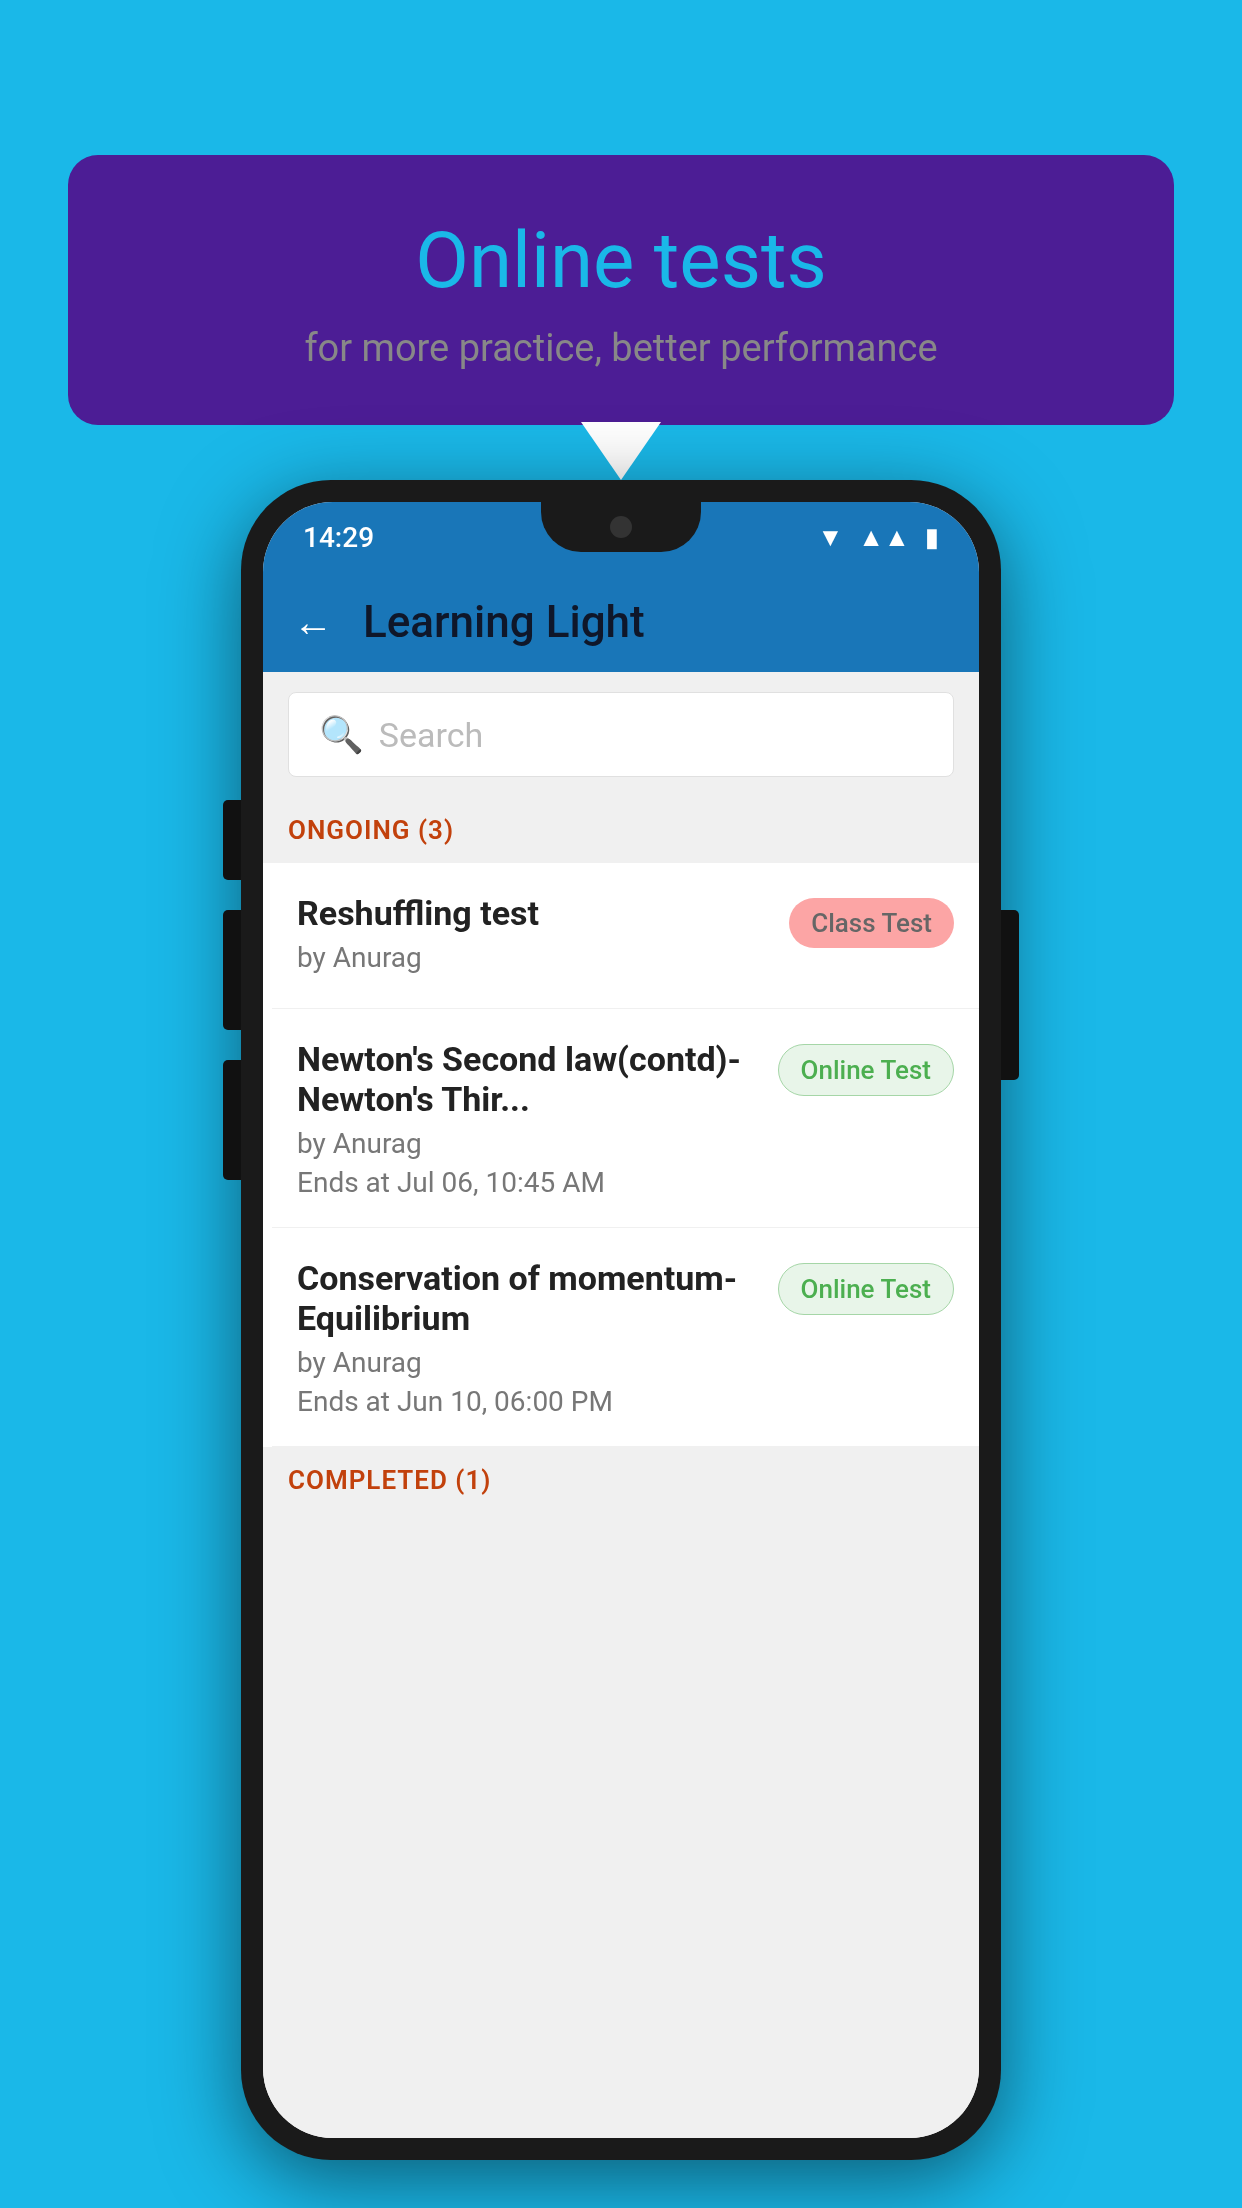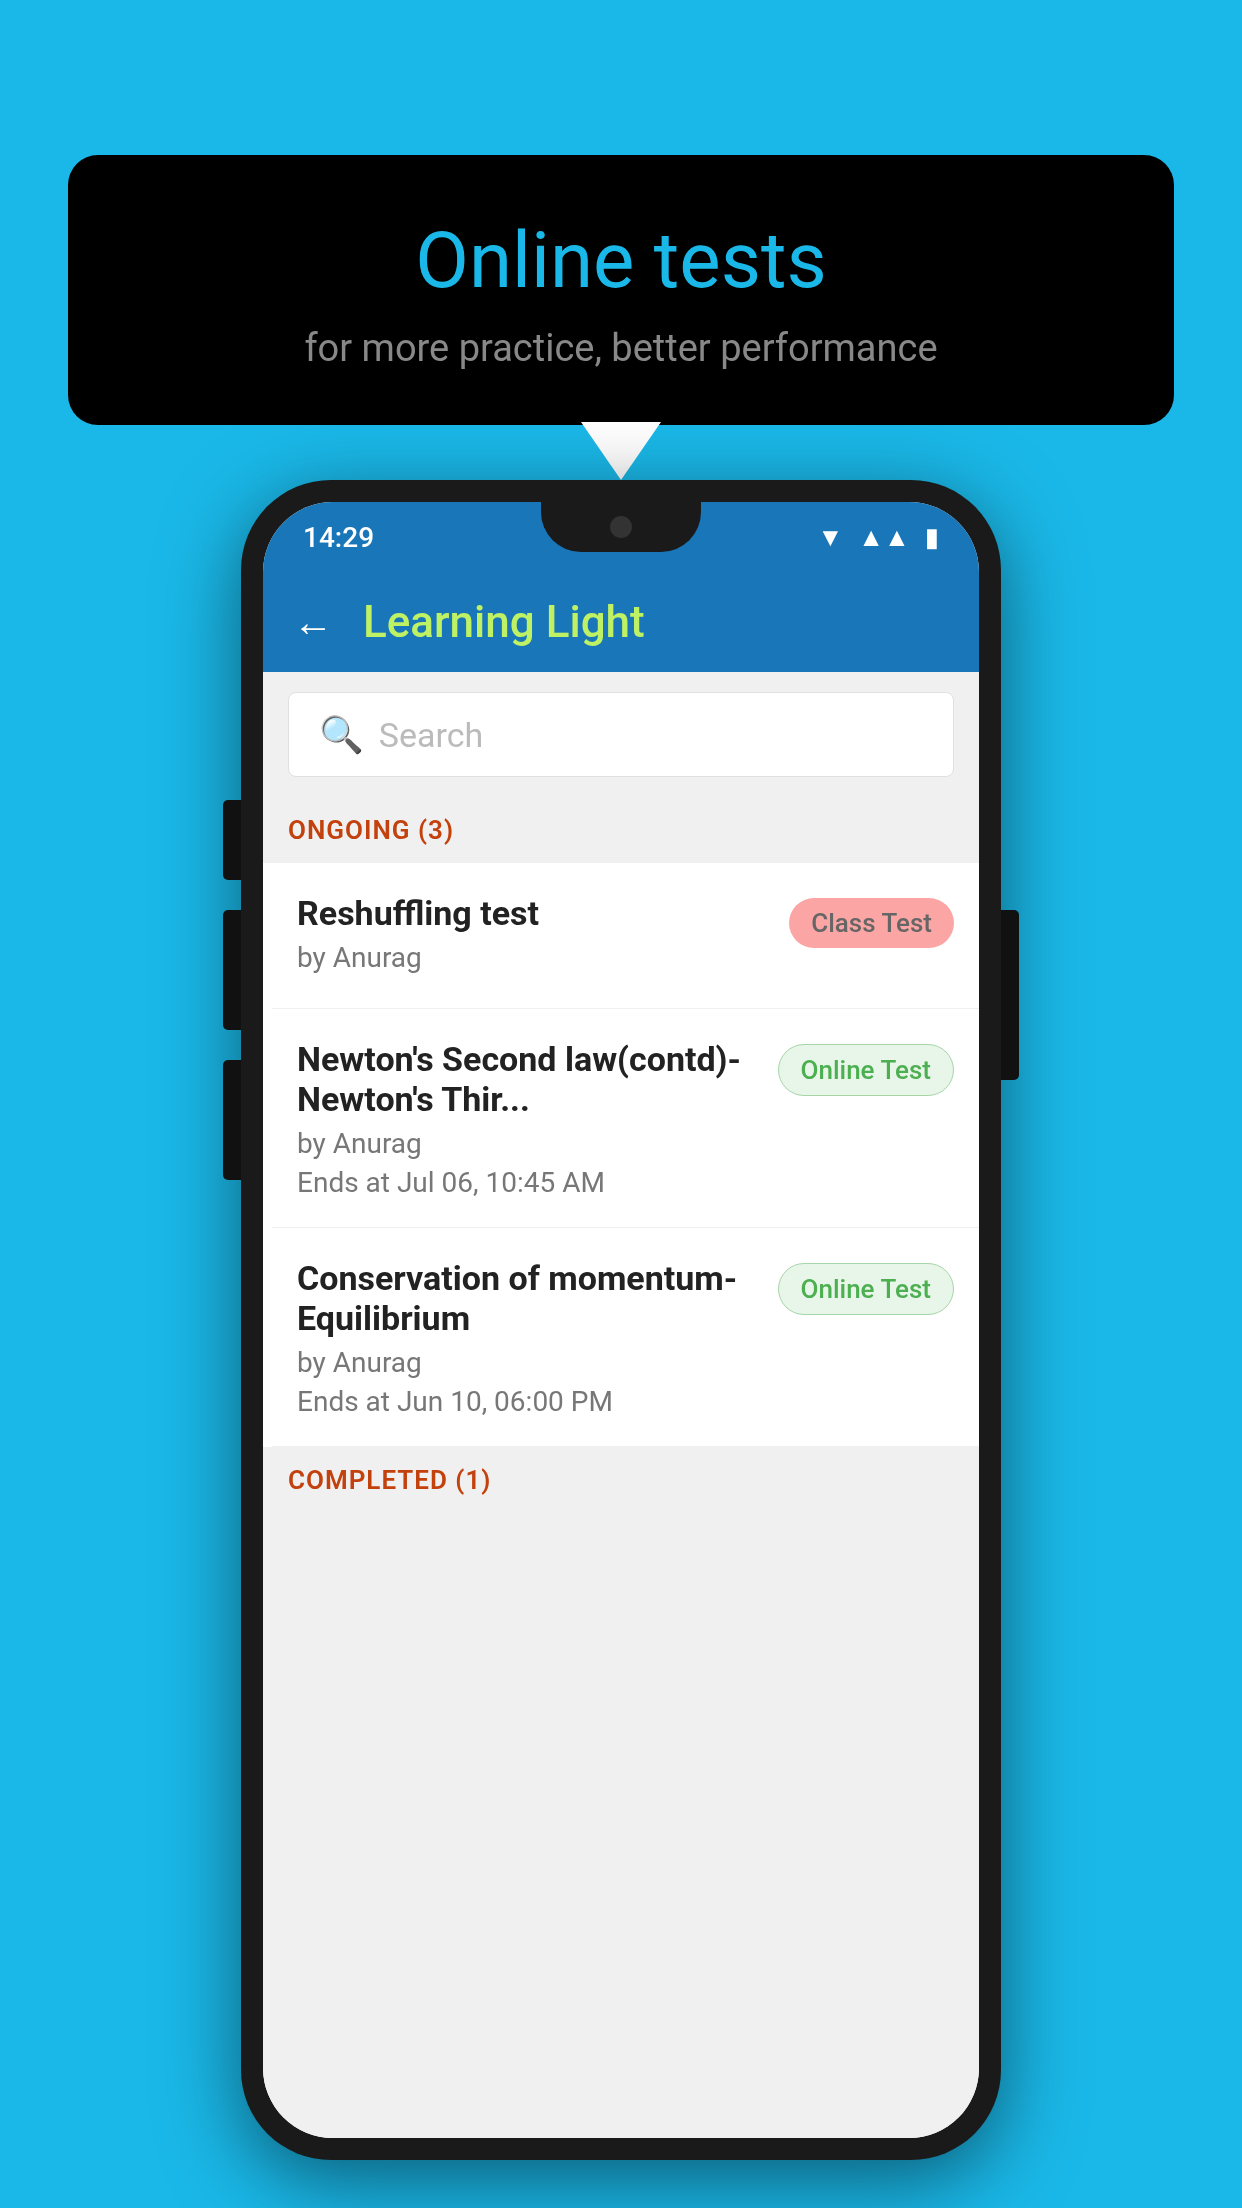--- a/index.html
+++ b/index.html
@@ -12,21 +12,21 @@
       overflow: hidden;
       position: relative;
     }
 
     
     .speech-bubble {
       position: absolute;
       top: 155px;
       left: 68px;
       right: 68px;
-      background: #000000;
+      background: #4c1d95;
       border-radius: 30px;
       padding: 60px 50px 55px;
       text-align: center;
     }
     .speech-bubble::after {
       content: '';
       position: absolute;
       bottom: -55px;
       left: 50%;
       transform: translateX(-50%);
@@ -169,21 +169,21 @@
       align-items: center;
       padding: 0 30px;
       gap: 30px;
     }
     .app-bar-back {
       color: white;
       font-size: 40px;
       cursor: pointer;
     }
     .app-bar-title {
-      color: #bef264;
+      color: #0f172a;
       font-size: 44px;
       font-weight: 500;
     }
 
     
     .tabs-bar {
       background: white;
       height: 90px;
       display: flex;
       align-items: center;

